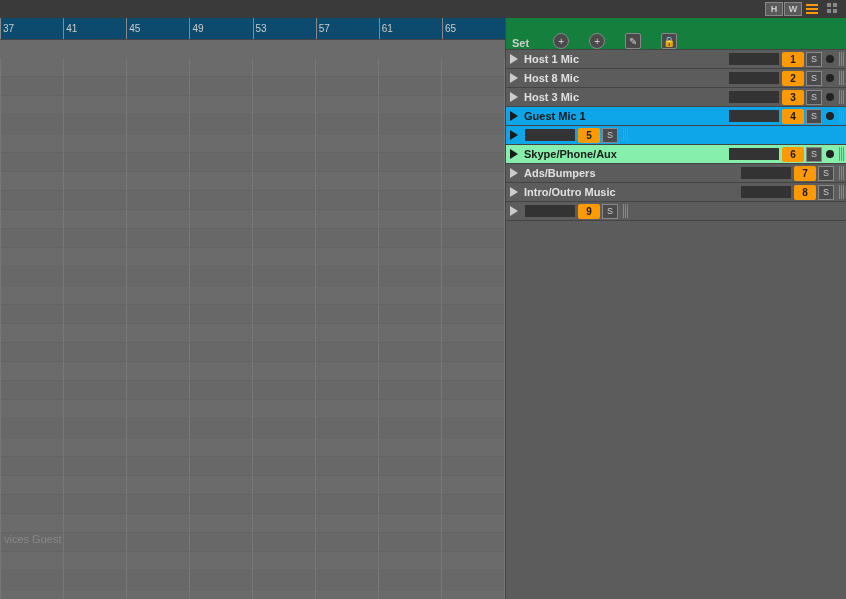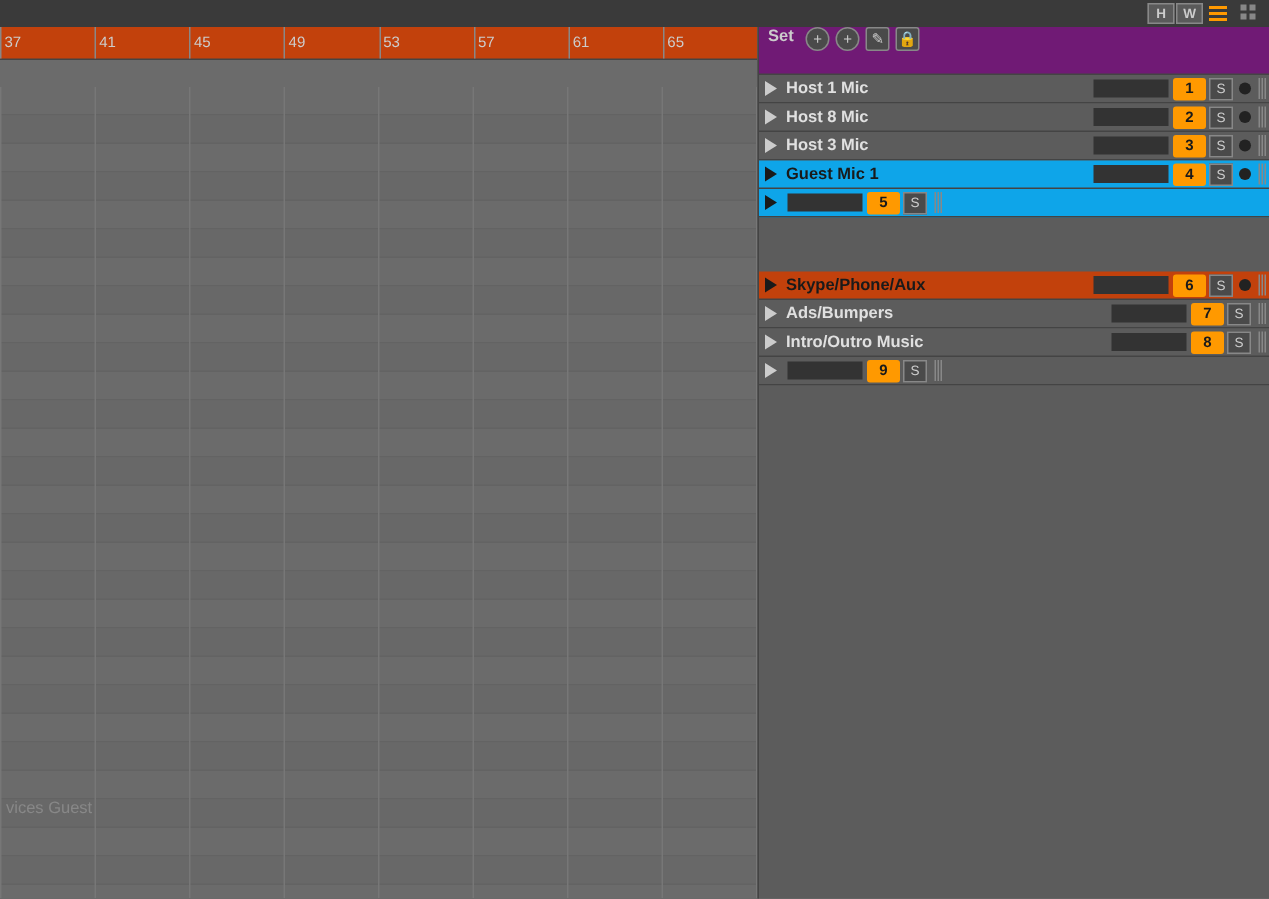--- a/index.html
+++ b/index.html
@@ -79,21 +79,21 @@
       left: 0;
       width: 505px;
       height: 581px;
       background: #6b6b6b;
       overflow: hidden;
     }
 
     
     .ruler {
       height: 22px;
-      background: #c2410c;
+      background: #0c4a6e;
       display: flex;
       align-items: center;
       position: relative;
       border-bottom: 1px solid #444;
     }
     .ruler-marks {
       display: flex;
       width: 100%;
       height: 100%;
       align-items: center;
@@ -159,25 +159,25 @@
       left: 505px;
       width: 341px;
       height: 581px;
       background: #5c5c5c;
       border-left: 1px solid #444;
     }
 
     
     .set-header {
       height: 32px;
-      background: #701a75;
-      display: flex;
-      align-items: flex-start;
+      background: #15803d;
+      display: flex;
+      align-items: flex-end;
       padding: 0 6px;
-      gap: 4px;
+      gap: 20px;
       border-bottom: 1px solid #444;
     }
     .set-label {
       color: #ccc;
       font-size: 11px;
       font-weight: bold;
       margin-right: 4px;
     }
     .set-btn {
       width: 16px;
@@ -213,21 +213,21 @@
       overflow: hidden;
     }
     .track-row {
       height: 19px;
       display: flex;
       align-items: center;
       border-bottom: 1px solid #444;
       background: #5c5c5c;
     }
     .track-row.cyan { background: #0ea5e9; }
-    .track-row.yellow { background: #c2410c; margin-top: 36px; }
+    .track-row.yellow { background: #86efac; }
 
     .track-play-btn {
       width: 16px;
       height: 19px;
       display: flex;
       align-items: center;
       justify-content: center;
       cursor: pointer;
       flex-shrink: 0;
     }

